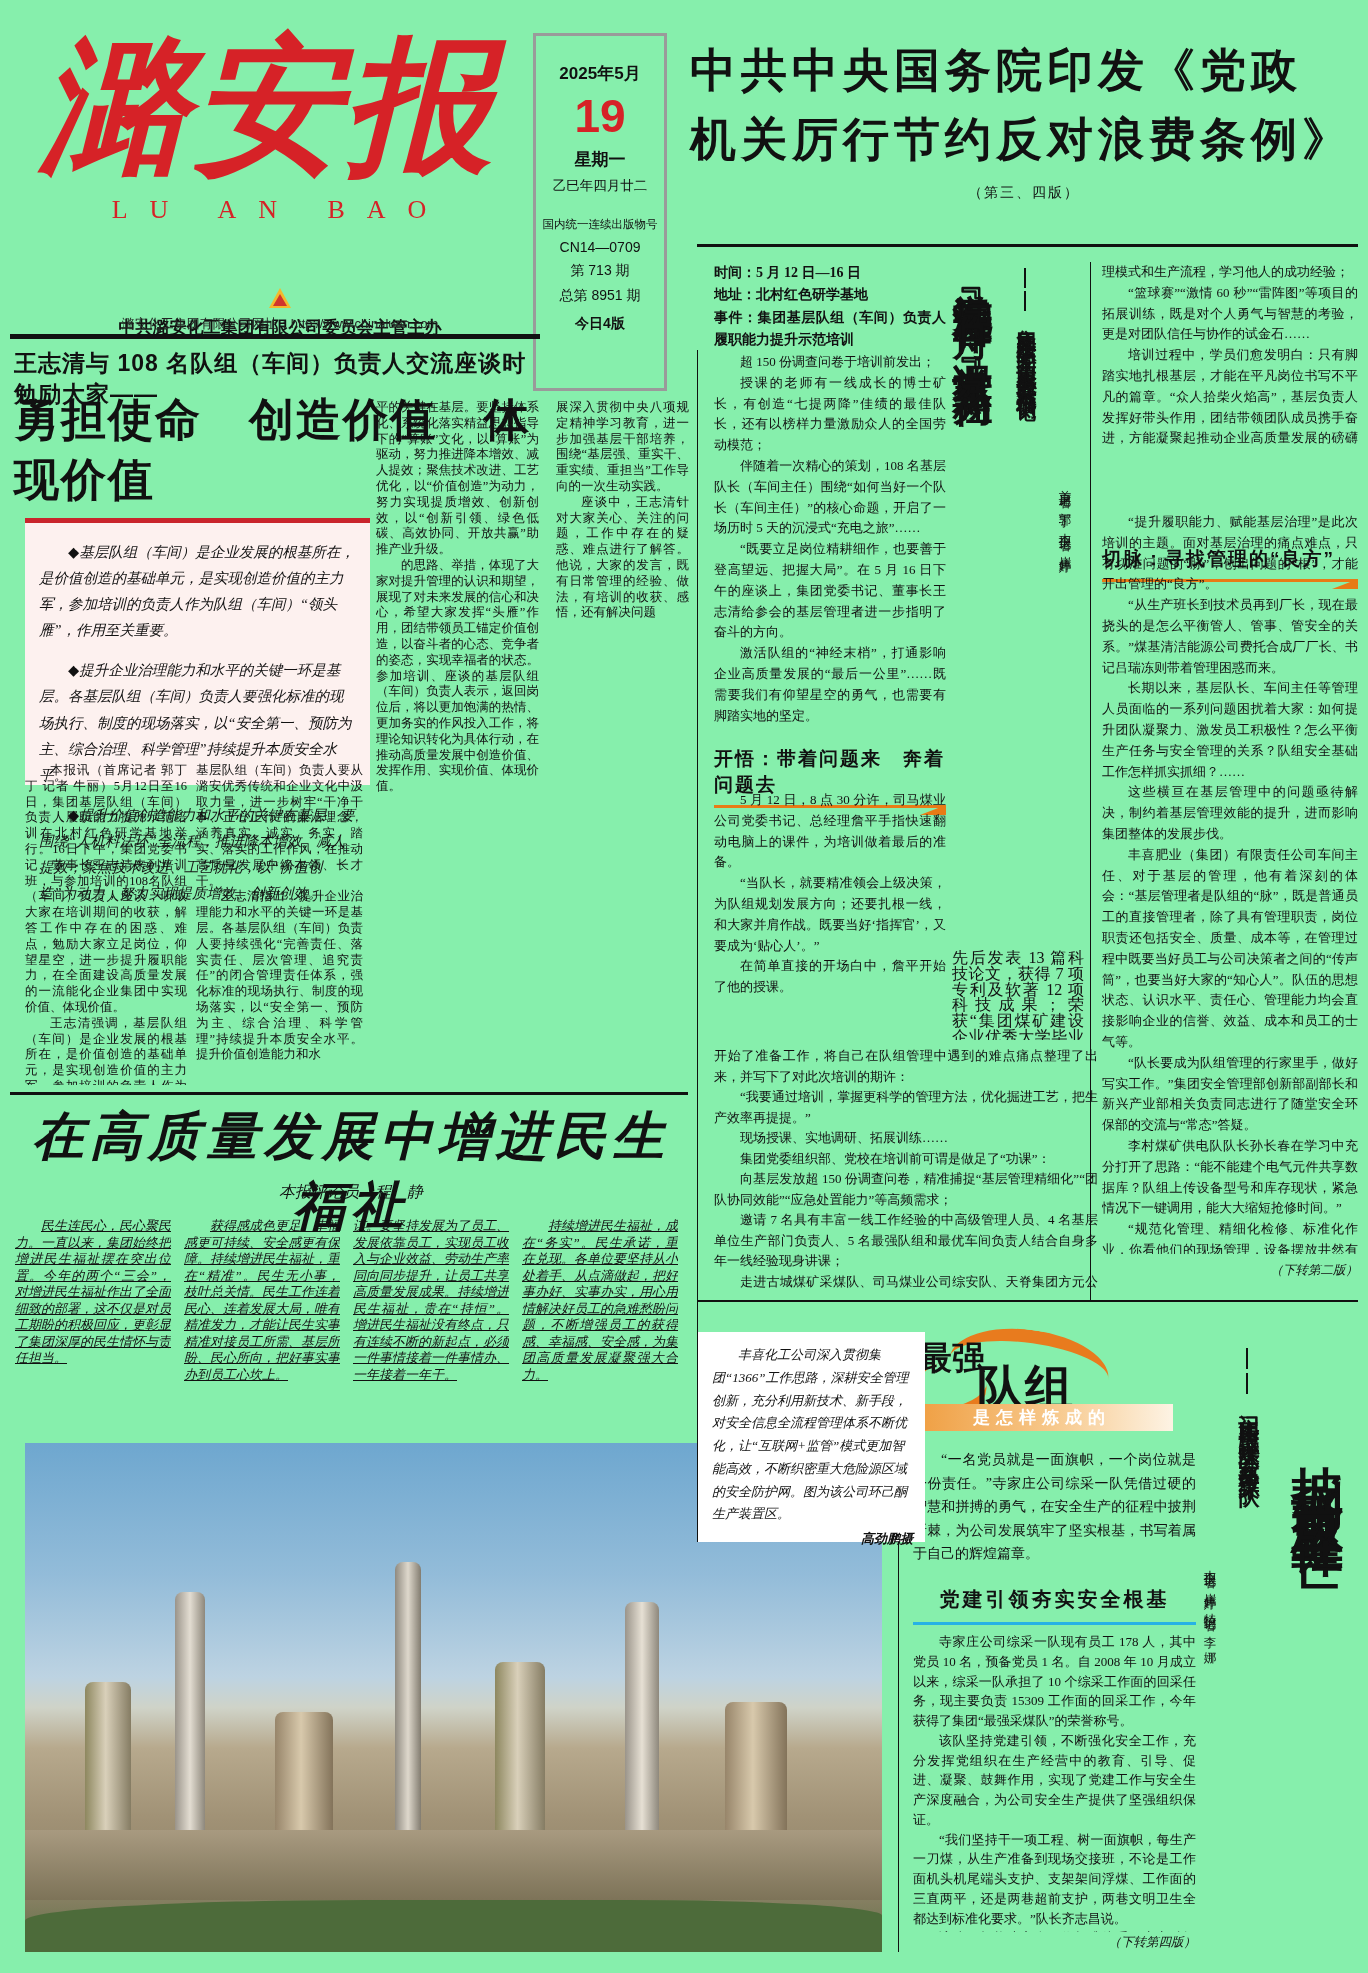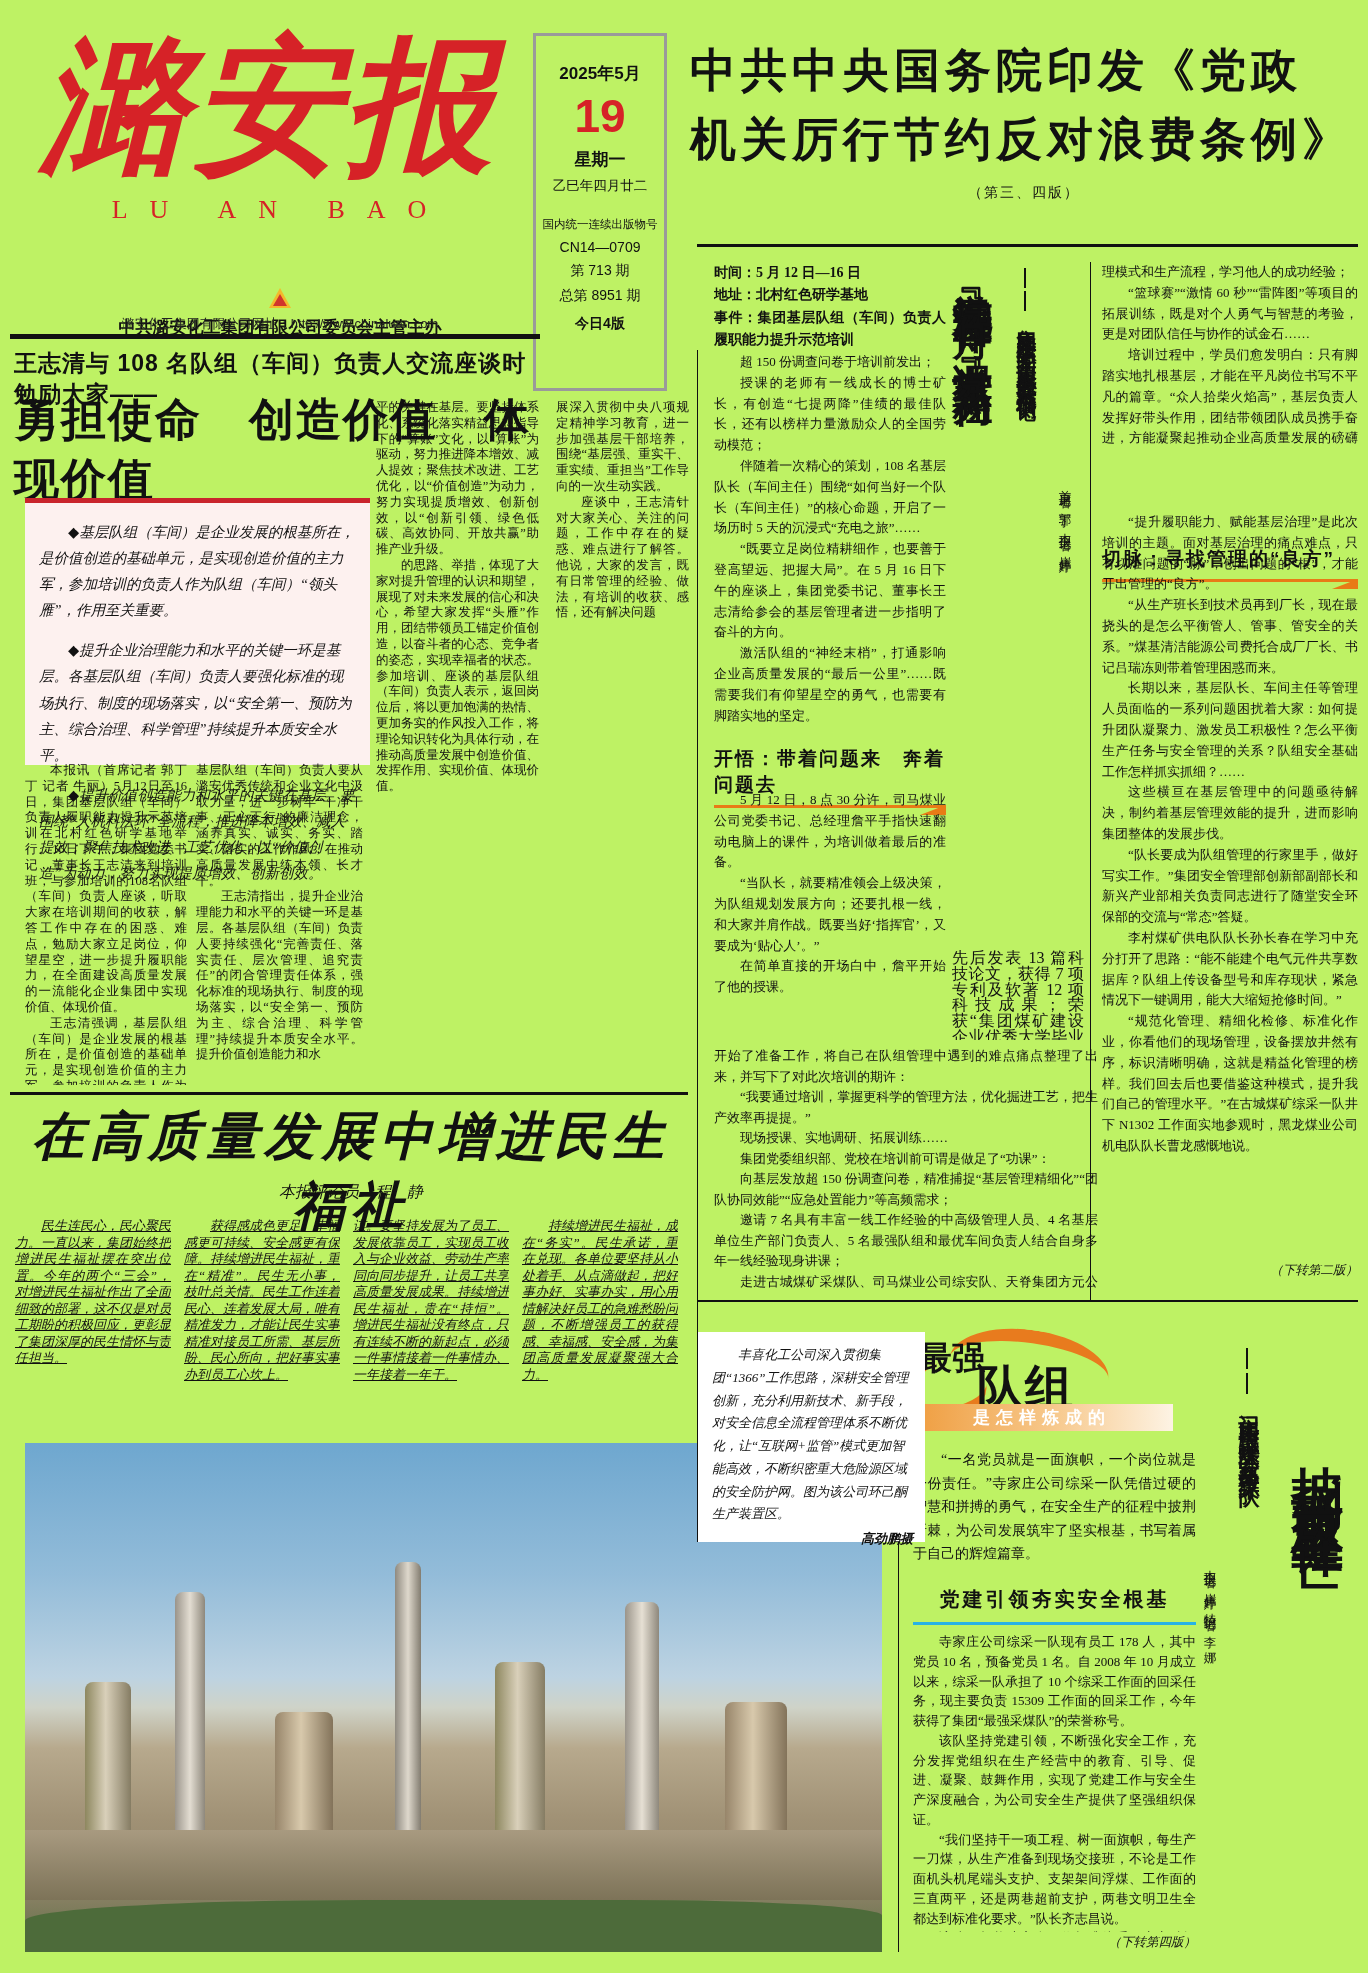--- a/index.html
+++ b/index.html
@@ -1,16 +1,16 @@
 <!DOCTYPE html>
 <html><head>
 <meta charset="utf-8">
 <style>
   html,body{margin:0;padding:0;background:#e8e8e8;}
-  #page{position:relative;width:1368px;height:1973px;background:#bef264;margin:0 auto;
+  #page{position:relative;width:1368px;height:1973px;background:#86efac;margin:0 auto;
         font-family:"Liberation Serif","DejaVu Serif",serif;color:#111;overflow:hidden;}
   .abs{position:absolute;}
   .rule-h{position:absolute;background:#111;}
   .rule-v{position:absolute;background:#111;width:1px;}
   
   .calli{font-family:"Liberation Serif",serif;font-weight:bold;font-style:italic;
          color:#d62227;font-size:148px;line-height:1.05;letter-spacing:4px;white-space:nowrap;}
   .latin{color:#d62227;font-size:26px;letter-spacing:22px;text-align:center;font-family:"Liberation Serif",serif;}
   .pubrow{display:flex;align-items:center;justify-content:center;gap:8px;}
   .pub1{font-size:17px;font-weight:bold;font-family:"Liberation Sans",sans-serif;}
@@ -30,21 +30,21 @@
   .db-line{font-size:14px;margin-top:7px;}
   
   .top-head{left:690px;top:36px;width:668px;font-family:"Liberation Sans",sans-serif;
             font-weight:900;font-size:46px;line-height:1.5;letter-spacing:5px;}
   .top-note{text-align:center;font-size:14px;font-weight:normal;letter-spacing:2px;margin-top:8px;}
   
   .kicker{left:14px;top:348px;width:528px;font-family:"Liberation Sans",sans-serif;
           font-weight:bold;font-size:23px;letter-spacing:1px;}
   .lead-head{left:14px;top:390px;width:528px;font-family:"Liberation Sans",sans-serif;
           font-weight:900;font-size:45px;letter-spacing:2px;}
-  .summary{left:25px;top:498px;width:317px;height:230px;background:#fdf1ef;
+  .summary{left:25px;top:518px;width:317px;height:230px;background:#fdf1ef;
            border-top:5px solid #c9252c;padding:16px 14px;font-style:italic;
            font-size:14.5px;line-height:1.8;}
   .summary p{margin:0 0 14px;text-indent:2em;}
   .body-col{font-size:12.5px;line-height:15.8px;text-align:justify;overflow:hidden;}
   .body-col p{margin:0;text-indent:2em;}
   .cont p:first-child{text-indent:0;}
   
   .ed-head{left:14px;top:1102px;width:674px;text-align:center;font-style:italic;font-weight:bold;
            font-size:52px;letter-spacing:6px;}
   .ed-byline{left:14px;top:1182px;width:674px;text-align:center;font-style:italic;font-size:16px;}
@@ -205,20 +205,21 @@
       <p>理模式和生产流程，学习他人的成功经验；</p>
       <p>“篮球赛”“激情 60 秒”“雷阵图”等项目的拓展训练，既是对个人勇气与智慧的考验，更是对团队信任与协作的试金石……</p>
       <p>培训过程中，学员们愈发明白：只有脚踏实地扎根基层，才能在平凡岗位书写不平凡的篇章。“众人拾柴火焰高”，基层负责人发挥好带头作用，团结带领团队成员携手奋进，方能凝聚起推动企业高质量发展的磅礴力量。</p>
     </div>
   <div class="abs sec-orange" style="left:1102px;top:456px;width:256px;">切脉：寻找管理的“良方”</div>
   <div class="abs body-col" style="left:1102px;top:512px;width:256px;height:742px;font-size:13px;line-height:1.6;">
       <p>“提升履职能力、赋能基层治理”是此次培训的主题。面对基层治理的痛点难点，只有切准问题的“脉”，刨出问题的“根”，才能开出管理的“良方”。</p>
       <p>“从生产班长到技术员再到厂长，现在最挠头的是怎么平衡管人、管事、管安全的关系。”煤基清洁能源公司费托合成厂厂长、书记吕瑞冻则带着管理困惑而来。</p>
       <p>长期以来，基层队长、车间主任等管理人员面临的一系列问题困扰着大家：如何提升团队凝聚力、激发员工积极性？怎么平衡生产任务与安全管理的关系？队组安全基础工作怎样抓实抓细？……</p>
       <p>这些横亘在基层管理中的问题亟待解决，制约着基层管理效能的提升，进而影响集团整体的发展步伐。</p>
+      <p>丰喜肥业（集团）有限责任公司车间主任、对于基层的管理，他有着深刻的体会：“基层管理者是队组的“脉”，既是普通员工的直接管理者，除了具有管理职责，岗位职责还包括安全、质量、成本等，在管理过程中既要当好员工与公司决策者之间的“传声筒”，也要当好大家的“知心人”。队伍的思想状态、认识水平、责任心、管理能力均会直接影响企业的信誉、效益、成本和员工的士气等。</p>
       <p>“队长要成为队组管理的行家里手，做好写实工作。”集团安全管理部创新部副部长和新兴产业部相关负责同志进行了随堂安全环保部的交流与“常态”答疑。</p>
       <p>李村煤矿供电队队长孙长春在学习中充分打开了思路：“能不能建个电气元件共享数据库？队组上传设备型号和库存现状，紧急情况下一键调用，能大大缩短抢修时间。”</p>
       <p>“规范化管理、精细化检修、标准化作业，你看他们的现场管理，设备摆放井然有序，标识清晰明确，这就是精益化管理的榜样。我们回去后也要借鉴这种模式，提升我们自己的管理水平。”在古城煤矿综采一队井下 N1302 工作面实地参观时，黑龙煤业公司机电队队长曹龙感慨地说。</p>
     </div>
   <div class="abs" style="left:1102px;top:1262px;width:256px;text-align:right;font-style:italic;font-size:12.5px;">（下转第二版）</div>
 
   <div class="abs ed-head">在高质量发展中增进民生福祉</div>
   <div class="abs ed-byline">本报评论员　程　静</div>
   <div class="abs ed-col" style="left:15px;top:1218px;width:156px;height:216px;">
       <p>民生连民心，民心聚民力。一直以来，集团始终把增进民生福祉摆在突出位置。今年的两个“三会”，对增进民生福祉作出了全面细致的部署，这不仅是对员工期盼的积极回应，更彰显了集团深厚的民生情怀与责任担当。</p>

